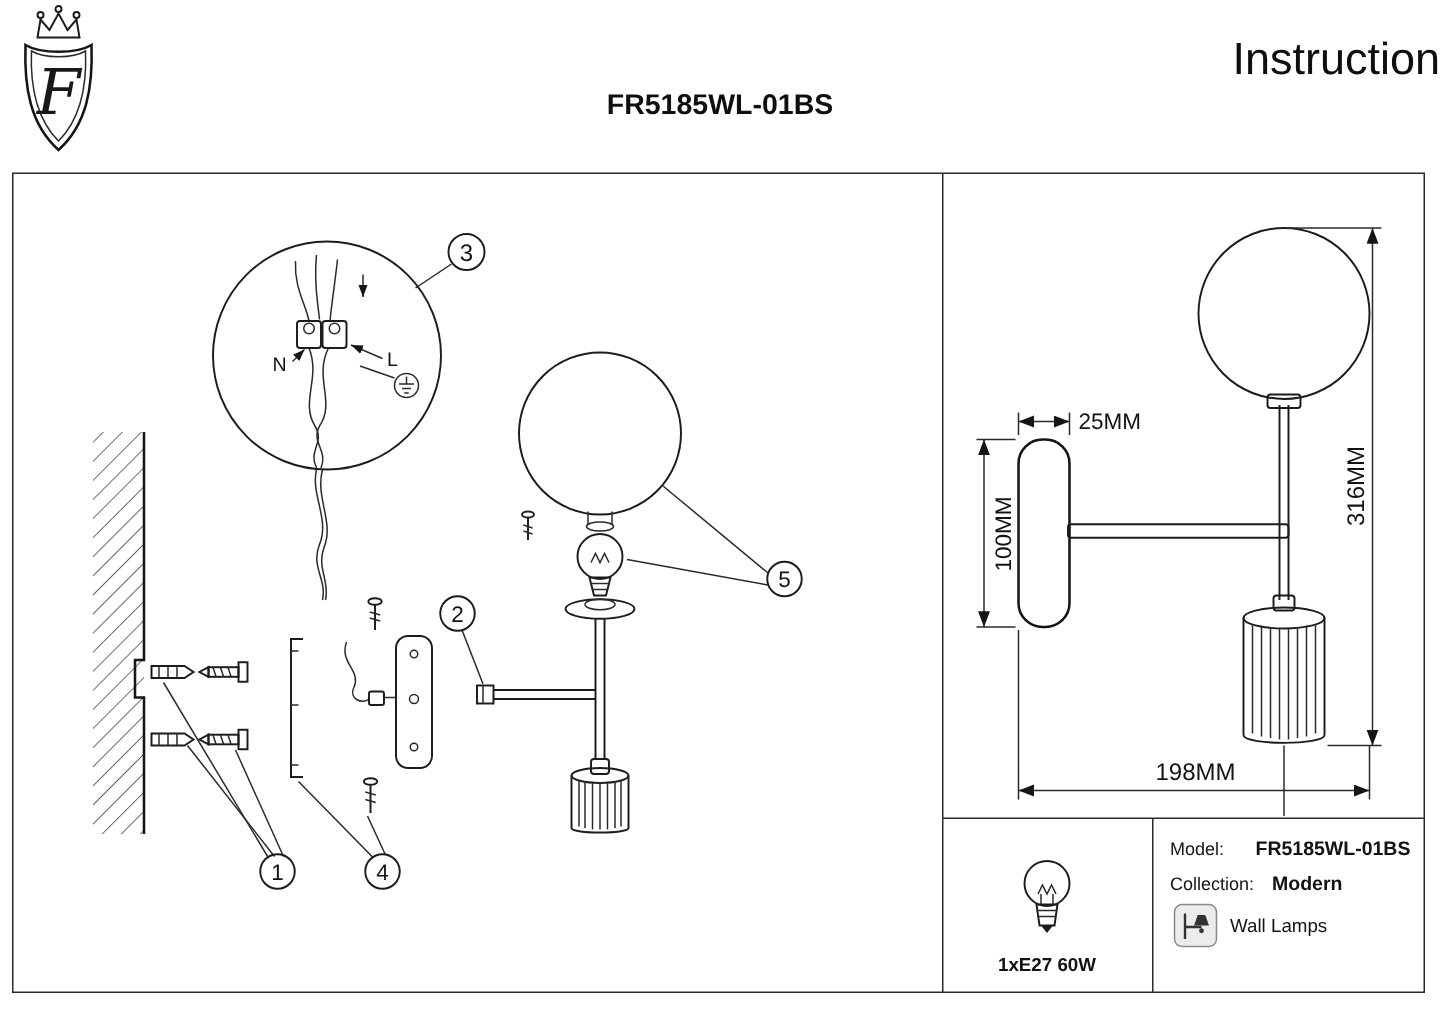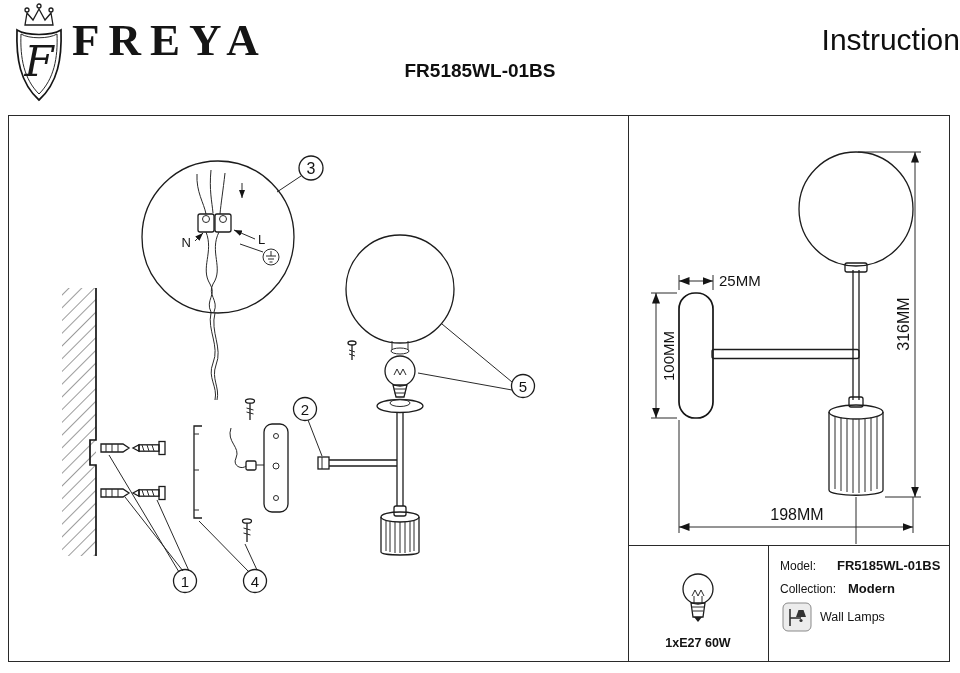--- a/index.html
+++ b/index.html
@@ -25,21 +25,20 @@
       <circle class="ln" cx="19" cy="7" r="2"></circle>
       <circle class="ln" cx="31" cy="3" r="2"></circle>
       <circle class="ln" cx="43" cy="7" r="2"></circle>
     </g>
     <g>
       <path class="lnbold" d="M9,27 C19,33 43,33 53,27 C54,55 50,80 31,97 C12,80 8,55 9,27 Z"></path>
       <path class="lnthin" d="M13,31 C21,36 41,36 49,31 C50,55 46,76 31,91 C16,76 12,55 13,31 Z"></path>
       <text x="31" y="73" text-anchor="middle" style="font-family:'DejaVu Serif',serif;font-style:italic;font-size:42px;fill:#181818;">F</text>
     </g>
   </svg>
-  <div class="brand-name">FREYA</div>
   <div class="page-title">Instruction</div>
   <div class="page-model">FR5185WL-01BS</div>
 
   <svg style="position:absolute;left:0;top:0;" width="960" height="673" viewBox="0 0 960 673">
     <defs>
       <pattern id="hatch" width="9" height="9" patternUnits="userSpaceOnUse" patternTransform="rotate(45)">
         <line x1="0" y1="0" x2="0" y2="9" stroke="#3a3a3a" stroke-width="1"></line>
       </pattern>
       <marker id="arr" orient="auto-start-reverse" markerUnits="userSpaceOnUse" markerWidth="12" markerHeight="9" refX="10.5" refY="4">
         <path d="M0,0 L10.5,4 L0,8 Z" fill="#151515"></path>

